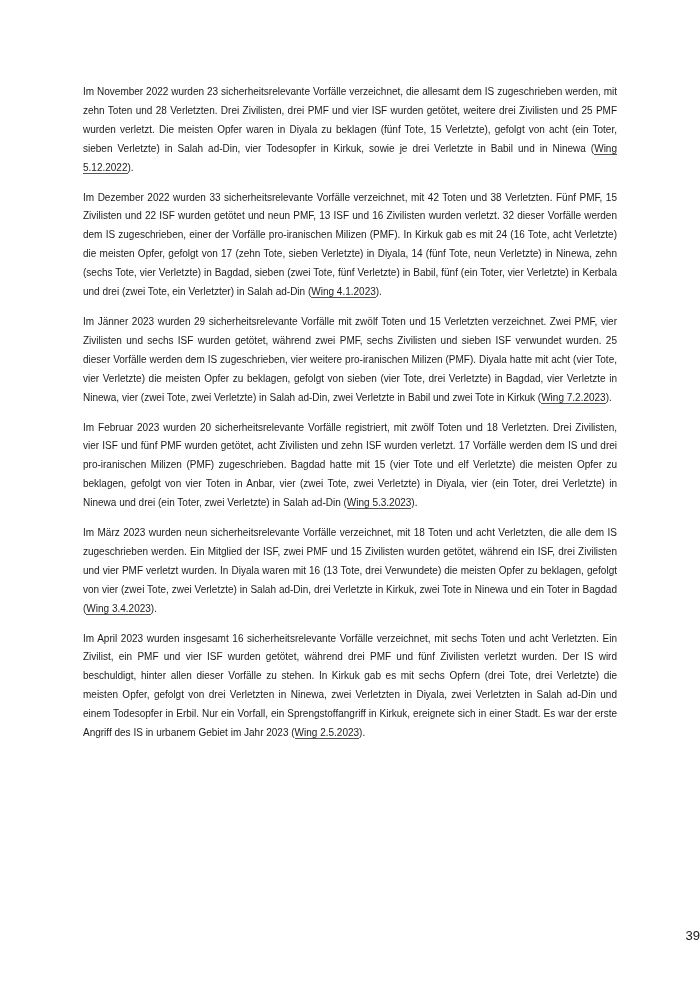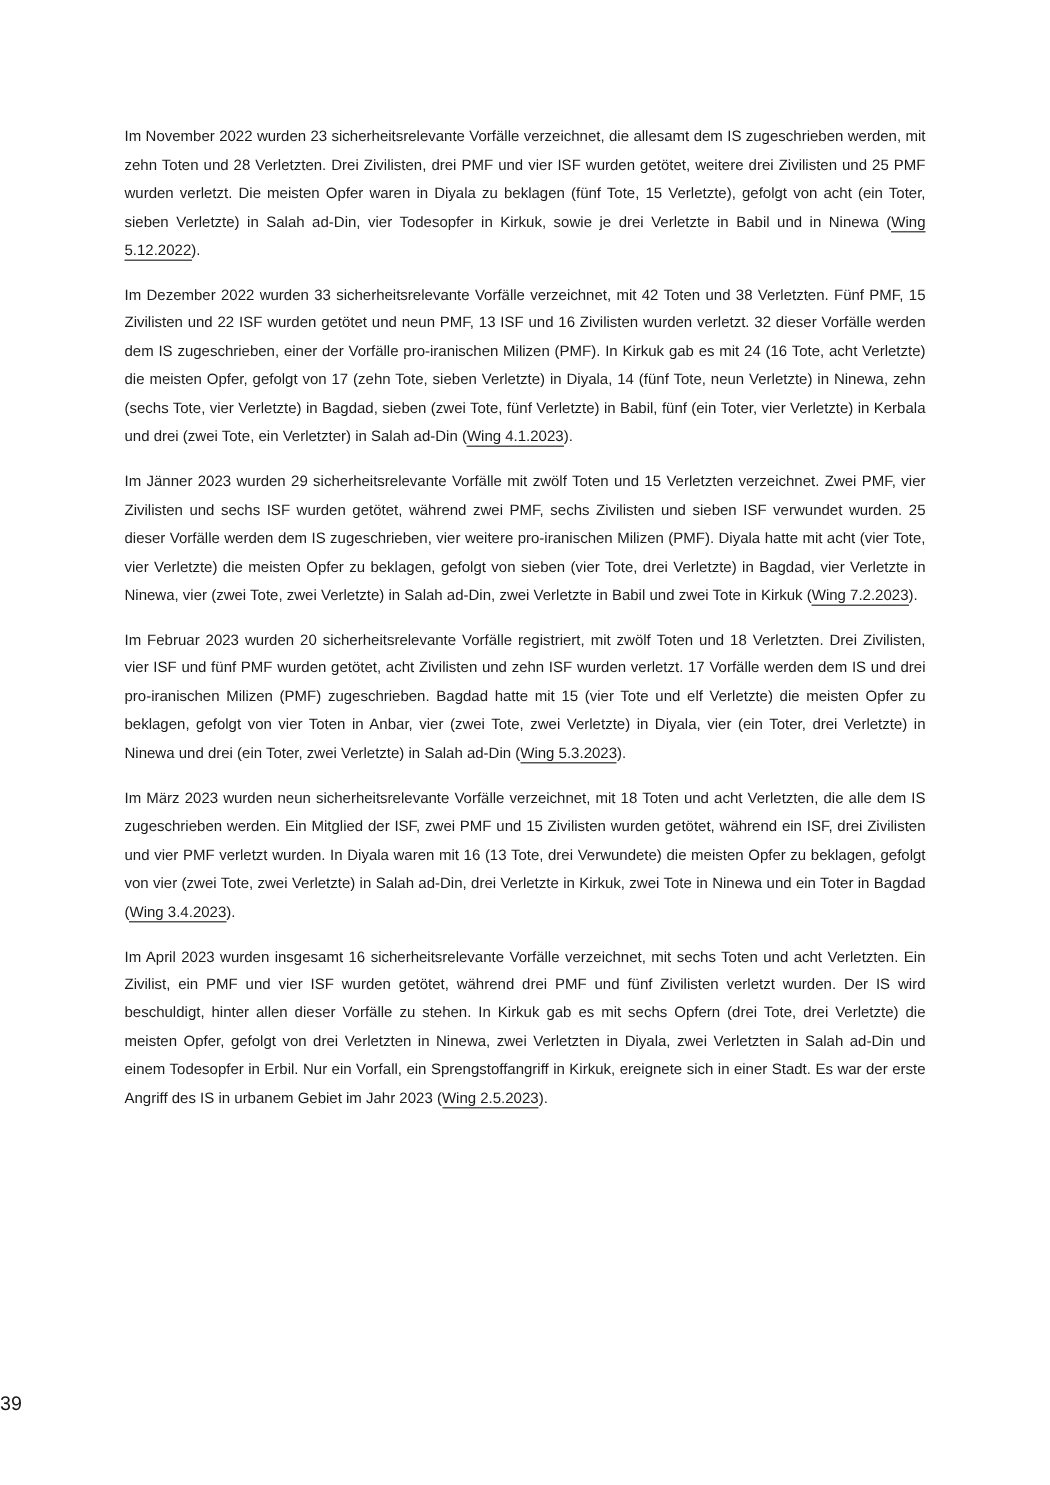--- a/index.html
+++ b/index.html
@@ -9,21 +9,21 @@
     font-family: "Liberation Sans", sans-serif;
     font-size: 10px; line-height: 18.9px; color: #1a1a1a;
   }
   .para { margin: 0 0 11px 0; text-align: justify; }
   .src {
     color: #1a1a1a; text-decoration: none;
     border-bottom: 1px solid #555; padding-bottom: 0px; cursor: pointer;
   }
   .page-number {
     position: absolute; left: 0; width: 700px; top: 928px;
-    text-align: left;
+    text-align: right;
     font-family: "Liberation Sans", sans-serif; font-size: 13.1px; color: #1a1a1a;
   }
 </style>
 </head>
 <body>
 
 <div class="page">
   <p class="para"><span>Im November 2022 wurden 23 sicherheitsrelevante Vorfälle verzeichnet, die allesamt dem IS zugeschrieben werden, mit zehn Toten und 28 Verletzten. Drei Zivilisten, drei PMF und vier ISF wurden getötet, weitere drei Zivilisten und 25 PMF wurden verletzt. Die meisten Opfer waren in Diyala zu beklagen (fünf Tote, 15 Verletzte), gefolgt von acht (ein Toter, sieben Verletzte) in Salah ad-Din, vier Todesopfer in Kirkuk, sowie je drei Verletzte in Babil und in Ninewa (</span><a class="src">Wing 5.12.2022</a><span>).</span></p>
   <p class="para"><span>Im Dezember 2022 wurden 33 sicherheitsrelevante Vorfälle verzeichnet, mit 42 Toten und 38 Verletzten. Fünf PMF, 15 Zivilisten und 22 ISF wurden getötet und neun PMF, 13 ISF und 16 Zivilisten wurden verletzt. 32 dieser Vorfälle werden dem IS zugeschrieben, einer der Vorfälle pro-iranischen Milizen (PMF). In Kirkuk gab es mit 24 (16 Tote, acht Verletzte) die meisten Opfer, gefolgt von 17 (zehn Tote, sieben Verletzte) in Diyala, 14 (fünf Tote, neun Verletzte) in Ninewa, zehn (sechs Tote, vier Verletzte) in Bagdad, sieben (zwei Tote, fünf Verletzte) in Babil, fünf (ein Toter, vier Verletzte) in Kerbala und drei (zwei Tote, ein Verletzter) in Salah ad-Din (</span><a class="src">Wing 4.1.2023</a><span>).</span></p>
   <p class="para"><span>Im Jänner 2023 wurden 29 sicherheitsrelevante Vorfälle mit zwölf Toten und 15 Verletzten verzeichnet. Zwei PMF, vier Zivilisten und sechs ISF wurden getötet, während zwei PMF, sechs Zivilisten und sieben ISF verwundet wurden. 25 dieser Vorfälle werden dem IS zugeschrieben, vier weitere pro-iranischen Milizen (PMF). Diyala hatte mit acht (vier Tote, vier Verletzte) die meisten Opfer zu beklagen, gefolgt von sieben (vier Tote, drei Verletzte) in Bagdad, vier Verletzte in Ninewa, vier (zwei Tote, zwei Verletzte) in Salah ad-Din, zwei Verletzte in Babil und zwei Tote in Kirkuk (</span><a class="src">Wing 7.2.2023</a><span>).</span></p>

